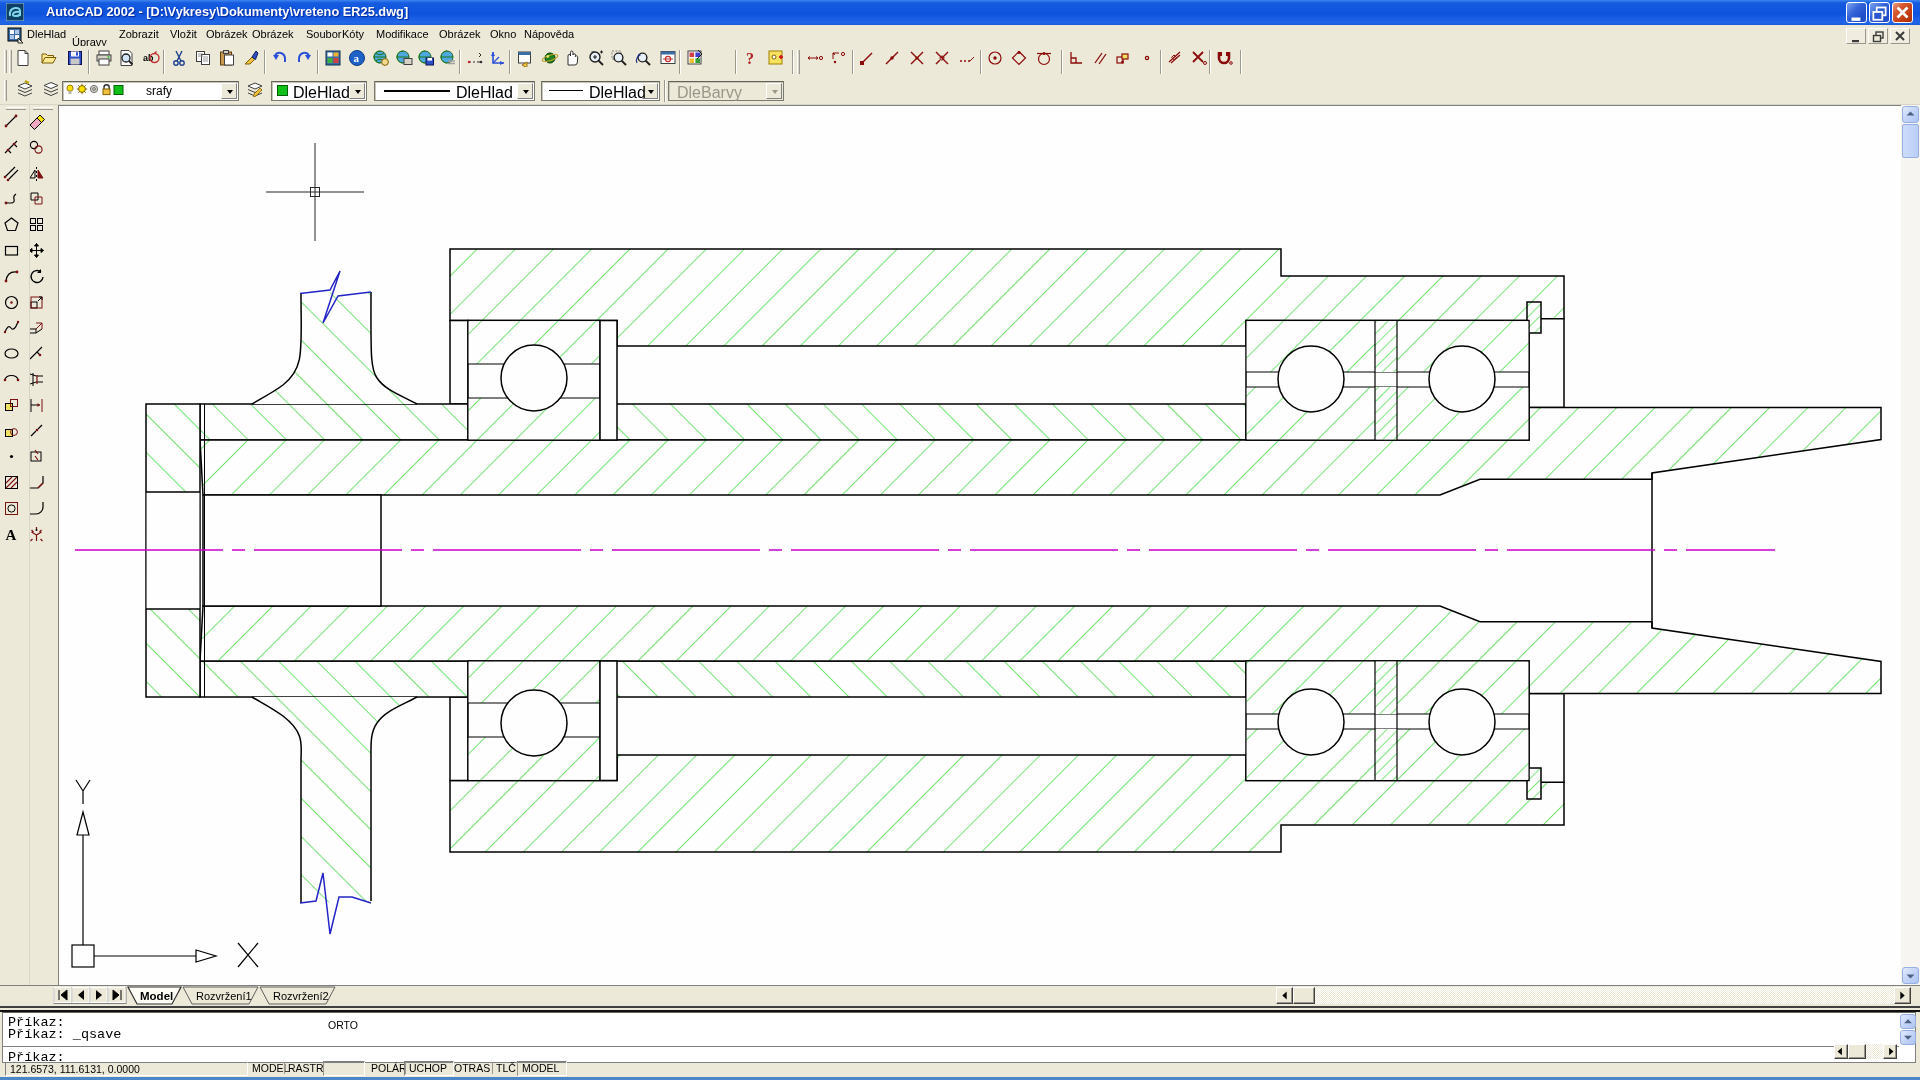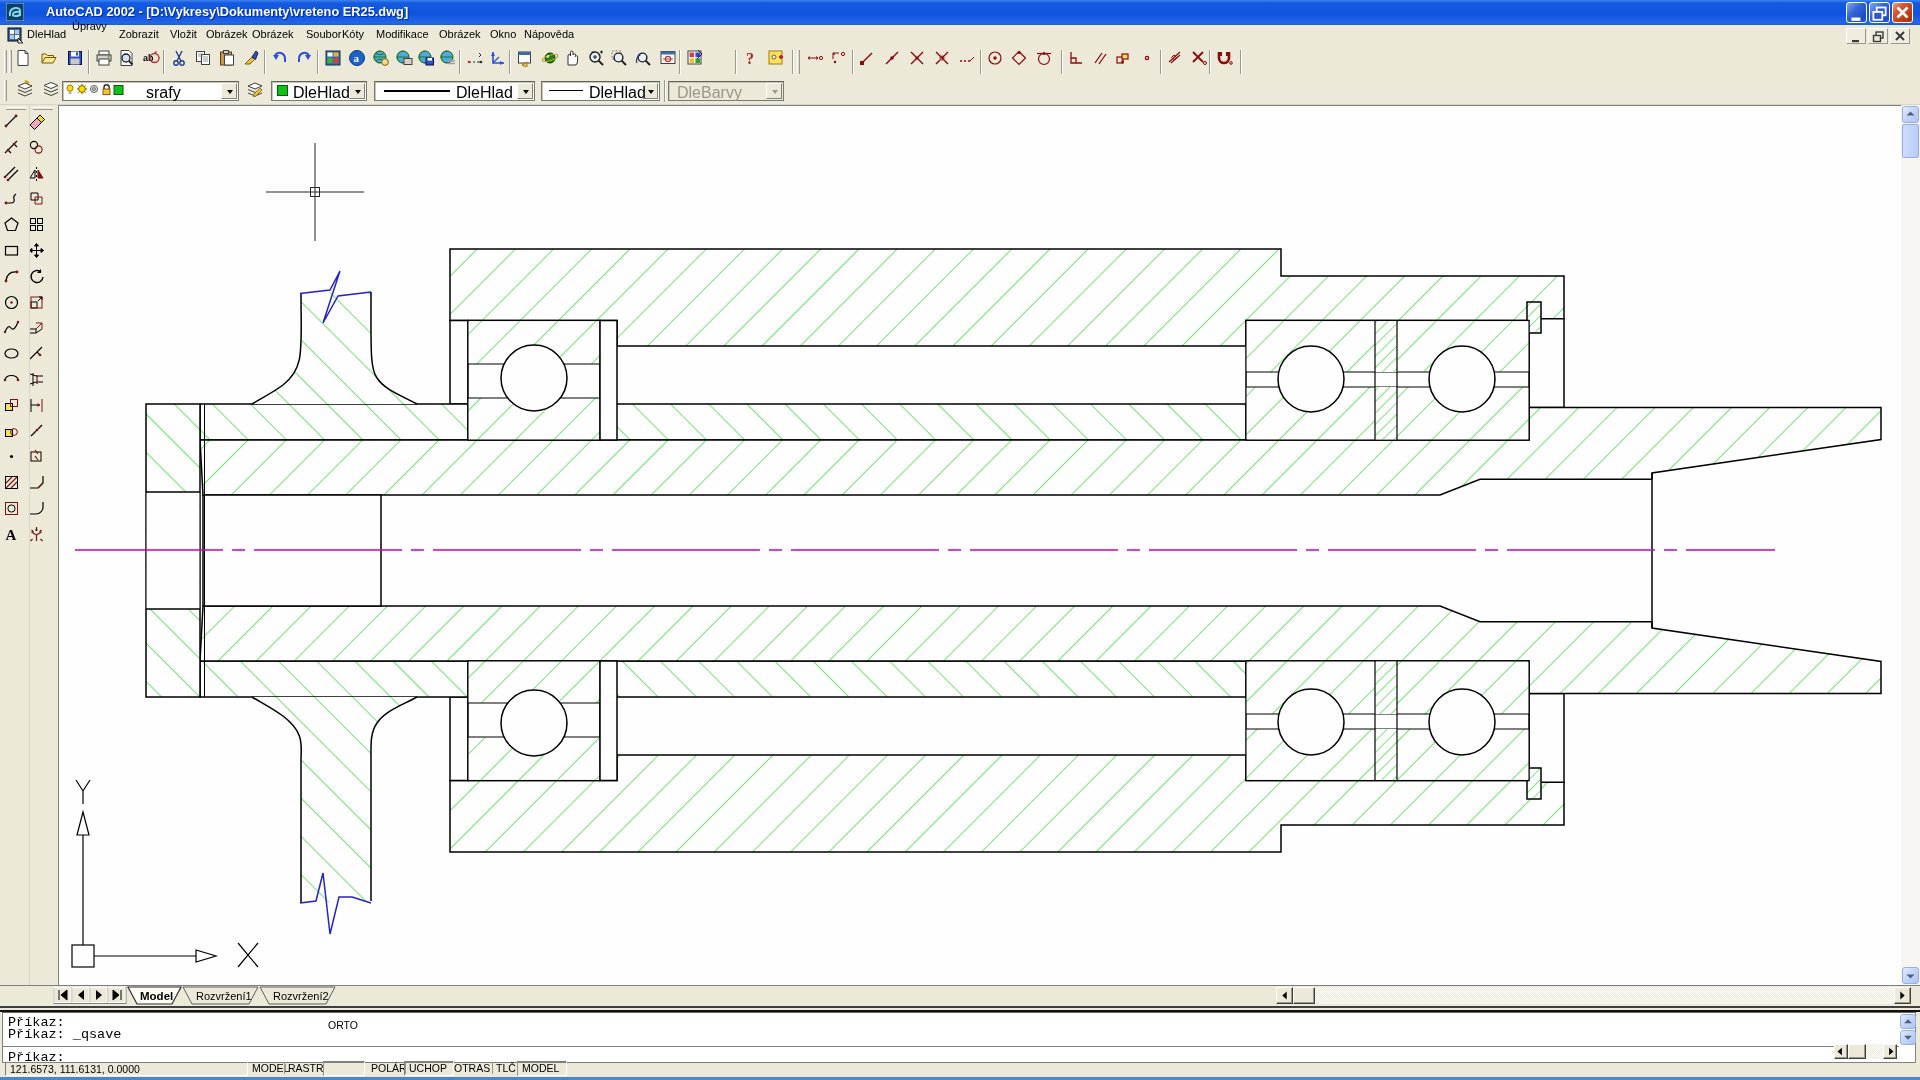--- a/index.html
+++ b/index.html
@@ -57,21 +57,21 @@
 <div class="abs menubar"></div>
 <svg class="abs" style="left:7px;top:27px" width="17" height="17" viewBox="0 0 17 17">
 <rect x="1" y="1" width="13" height="13" fill="#3A6EA5" stroke="#000"></rect>
 <rect x="3" y="3" width="4" height="4" fill="#fff"></rect>
     <rect x="8" y="3" width="4" height="4" fill="#B0C8E8"></rect>
 <rect x="3" y="8" width="4" height="4" fill="#B0C8E8"></rect>
     <rect x="8" y="8" width="4" height="4" fill="#fff"></rect>
 <path d="M11,11 L16,16 L11,16 Z" fill="#ECE9D8" stroke="#000" stroke-width="0.8"></path>
 </svg>
 <div class="menu-item" style="left:27px;top:28px">DleHlad</div>
-<div class="menu-item" style="left:72px;top:20px">Úpravy</div>
+<div class="menu-item" style="left:72px;top:36px">Úpravy</div>
 <div class="menu-item" style="left:119px;top:28px">Zobrazit</div>
 <div class="menu-item" style="left:170px;top:28px">Vložit</div>
 <div class="menu-item" style="left:206px;top:28px">Obrázek</div>
 <div class="menu-item" style="left:252px;top:28px">Obrázek</div>
 <div class="menu-item" style="left:306px;top:28px">Soubor</div>
 <div class="menu-item" style="left:342px;top:28px">Kóty</div>
 <div class="menu-item" style="left:376px;top:28px">Modifikace</div>
 <div class="menu-item" style="left:439px;top:28px">Obrázek</div>
 <div class="menu-item" style="left:490px;top:28px">Okno</div>
 <div class="menu-item" style="left:524px;top:28px">Nápověda</div>
@@ -447,21 +447,21 @@
 <path d="M4,2 a3,3 0 0 1 3,3 q0,2 -1.2,3 h-3.6 Q1,7 1,5 a3,3 0 0 1 3,-3 z" fill="#F8E000" stroke="#806000" stroke-width="0.8"></path>
 <rect x="2.6" y="8.6" width="2.8" height="2.4" fill="#B0B0B0"></rect>
 <circle cx="16" cy="6" r="3.4" fill="#F8E000" stroke="#806000"></circle>
 <path d="M16,0.8 v1.6 M16,9.6 v1.6 M10.8,6 h1.6 M19.6,6 h1.6 M12.3,2.3 l1.1,1.1 M18.6,8.6 l1.1,1.1 M19.7,2.3 l-1.1,1.1 M13.4,8.6 l-1.1,1.1" stroke="#806000"></path>
 <circle cx="28" cy="6" r="3.6" fill="#D6D2C6" stroke="#707070"></circle>
     <circle cx="28" cy="6" r="1.4" fill="none" stroke="#707070"></circle>
 <path d="M38,6 v-1.6 a2.6,2.6 0 0 1 5.2,0 V6" fill="none" stroke="#303030" stroke-width="1.4"></path>
 <rect x="37" y="6" width="7" height="5.6" fill="#F0C040" stroke="#806000"></rect>
 <rect x="48" y="2.5" width="9" height="9" fill="#10C018" stroke="#006000"></rect>
 </svg>
-<div class="combo txt abs" style="left:146px;top:84px;border:none;background:none;box-shadow:none;font-size:16px">srafy</div>
+<div class="combo txt abs" style="left:146px;top:84px;border:none;background:none;box-shadow:none;font-size:12px">srafy</div>
 <div class="tbtn" style="left:246px;top:80px">
     <svg width="18" height="18" viewBox="0 0 18 18">
       <path d="M2,6 l7,-3 7,3 -7,3 z" fill="#fff" stroke="#404040"></path>
       <path d="M2,9.5 l7,3 7,-3 M2,13 l7,3 7,-3" fill="none" stroke="#404040"></path>
       <path d="M10,16 L16,10 l-2,-2 -6,6 -0.6,2.6 z" fill="#F0C040" stroke="#806000" stroke-width="0.8"></path>
     </svg>
   </div>
 <div class="combo" style="left:271px;top:81px;width:96px">
     <div class="btn"></div>
     <div class="arr"></div>

